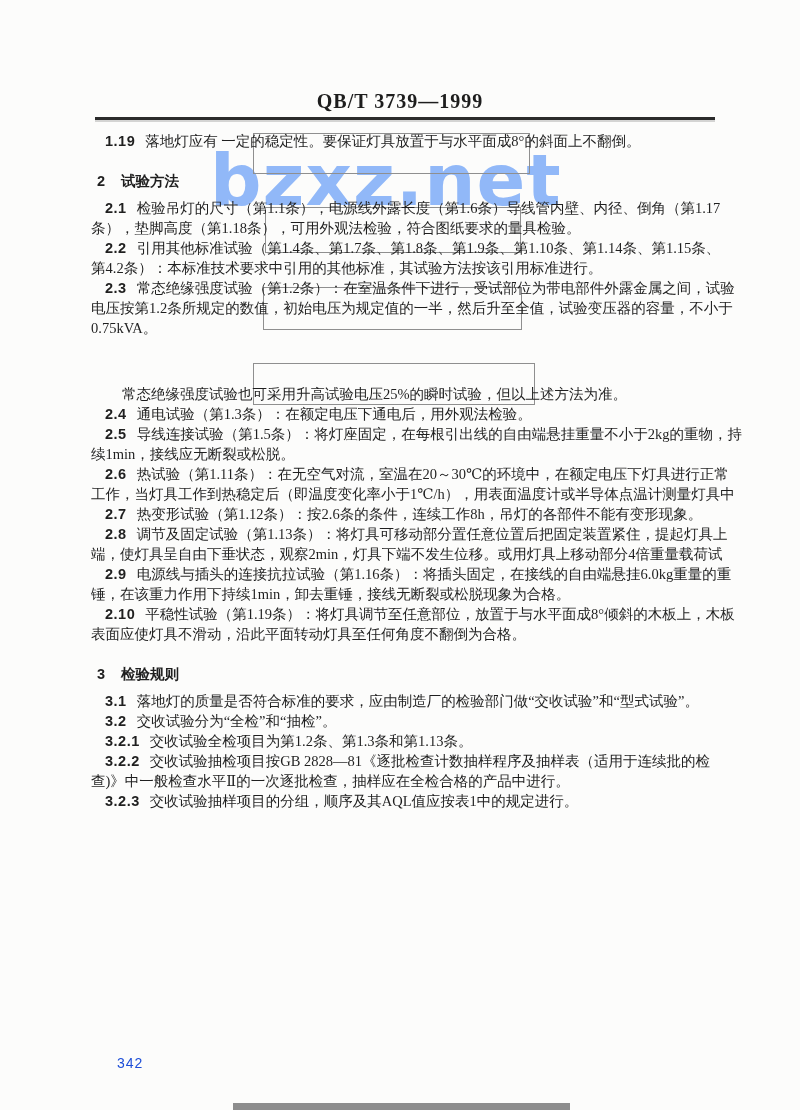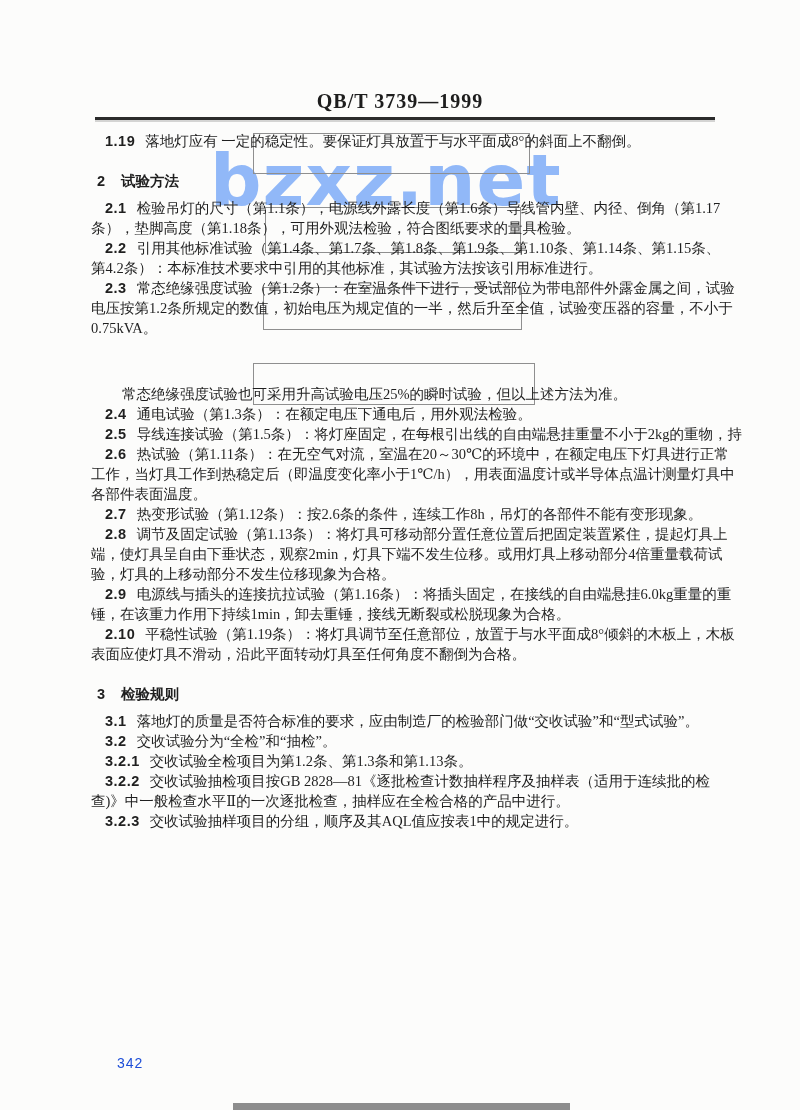--- a/index.html
+++ b/index.html
@@ -102,27 +102,26 @@
       <div class="line first"><b>2.1</b>检验吊灯的尺寸（第1.1条），电源线外露长度（第1.6条）导线管内壁、内径、倒角（第1.17</div>
       <div class="line">条），垫脚高度（第1.18条），可用外观法检验，符合图纸要求的量具检验。</div>
       <div class="line first"><b>2.2</b>引用其他标准试验（第1.4条、第1.7条、第1.8条、第1.9条、第1.10条、第1.14条、第1.15条、</div>
       <div class="line">第4.2条）：本标准技术要求中引用的其他标准，其试验方法按该引用标准进行。</div>
       <div class="line first"><b>2.3</b>常态绝缘强度试验（第1.2条）：在室温条件下进行，受试部位为带电部件外露金属之间，试验</div>
       <div class="line">电压按第1.2条所规定的数值，初始电压为规定值的一半，然后升至全值，试验变压器的容量，不小于</div>
       <div class="line">0.75kVA。</div>
       <div class="line sub">常态绝缘强度试验也可采用升高试验电压25%的瞬时试验，但以上述方法为准。</div>
       <div class="line first"><b>2.4</b>通电试验（第1.3条）：在额定电压下通电后，用外观法检验。</div>
       <div class="line first"><b>2.5</b>导线连接试验（第1.5条）：将灯座固定，在每根引出线的自由端悬挂重量不小于2kg的重物，持</div>
+      <div class="line">续1min，接线应无断裂或松脱。</div>
       <div class="line first"><b>2.6</b>热试验（第1.11条）：在无空气对流，室温在20～30℃的环境中，在额定电压下灯具进行正常</div>
       <div class="line">工作，当灯具工作到热稳定后（即温度变化率小于1℃/h），用表面温度计或半导体点温计测量灯具中</div>
-      <div class="line">各部件表面温度。</div>
       <div class="line first"><b>2.7</b>热变形试验（第1.12条）：按2.6条的条件，连续工作8h，吊灯的各部件不能有变形现象。</div>
       <div class="line first"><b>2.8</b>调节及固定试验（第1.13条）：将灯具可移动部分置任意位置后把固定装置紧住，提起灯具上</div>
       <div class="line">端，使灯具呈自由下垂状态，观察2min，灯具下端不发生位移。或用灯具上移动部分4倍重量载荷试</div>
-      <div class="line">验，灯具的上移动部分不发生位移现象为合格。</div>
       <div class="line first"><b>2.9</b>电源线与插头的连接抗拉试验（第1.16条）：将插头固定，在接线的自由端悬挂6.0kg重量的重</div>
       <div class="line">锤，在该重力作用下持续1min，卸去重锤，接线无断裂或松脱现象为合格。</div>
       <div class="line first"><b>2.10</b>平稳性试验（第1.19条）：将灯具调节至任意部位，放置于与水平面成8°倾斜的木板上，木板</div>
       <div class="line">表面应使灯具不滑动，沿此平面转动灯具至任何角度不翻倒为合格。</div>
       <div class="section-heading"><b>3</b><span>检验规则</span></div>
       <div class="line first"><b>3.1</b>落地灯的质量是否符合标准的要求，应由制造厂的检验部门做“交收试验”和“型式试验”。</div>
       <div class="line first"><b>3.2</b>交收试验分为“全检”和“抽检”。</div>
       <div class="line first"><b>3.2.1</b>交收试验全检项目为第1.2条、第1.3条和第1.13条。</div>
       <div class="line first"><b>3.2.2</b>交收试验抽检项目按GB 2828—81《逐批检查计数抽样程序及抽样表（适用于连续批的检</div>
       <div class="line">查)》中一般检查水平Ⅱ的一次逐批检查，抽样应在全检合格的产品中进行。</div>

